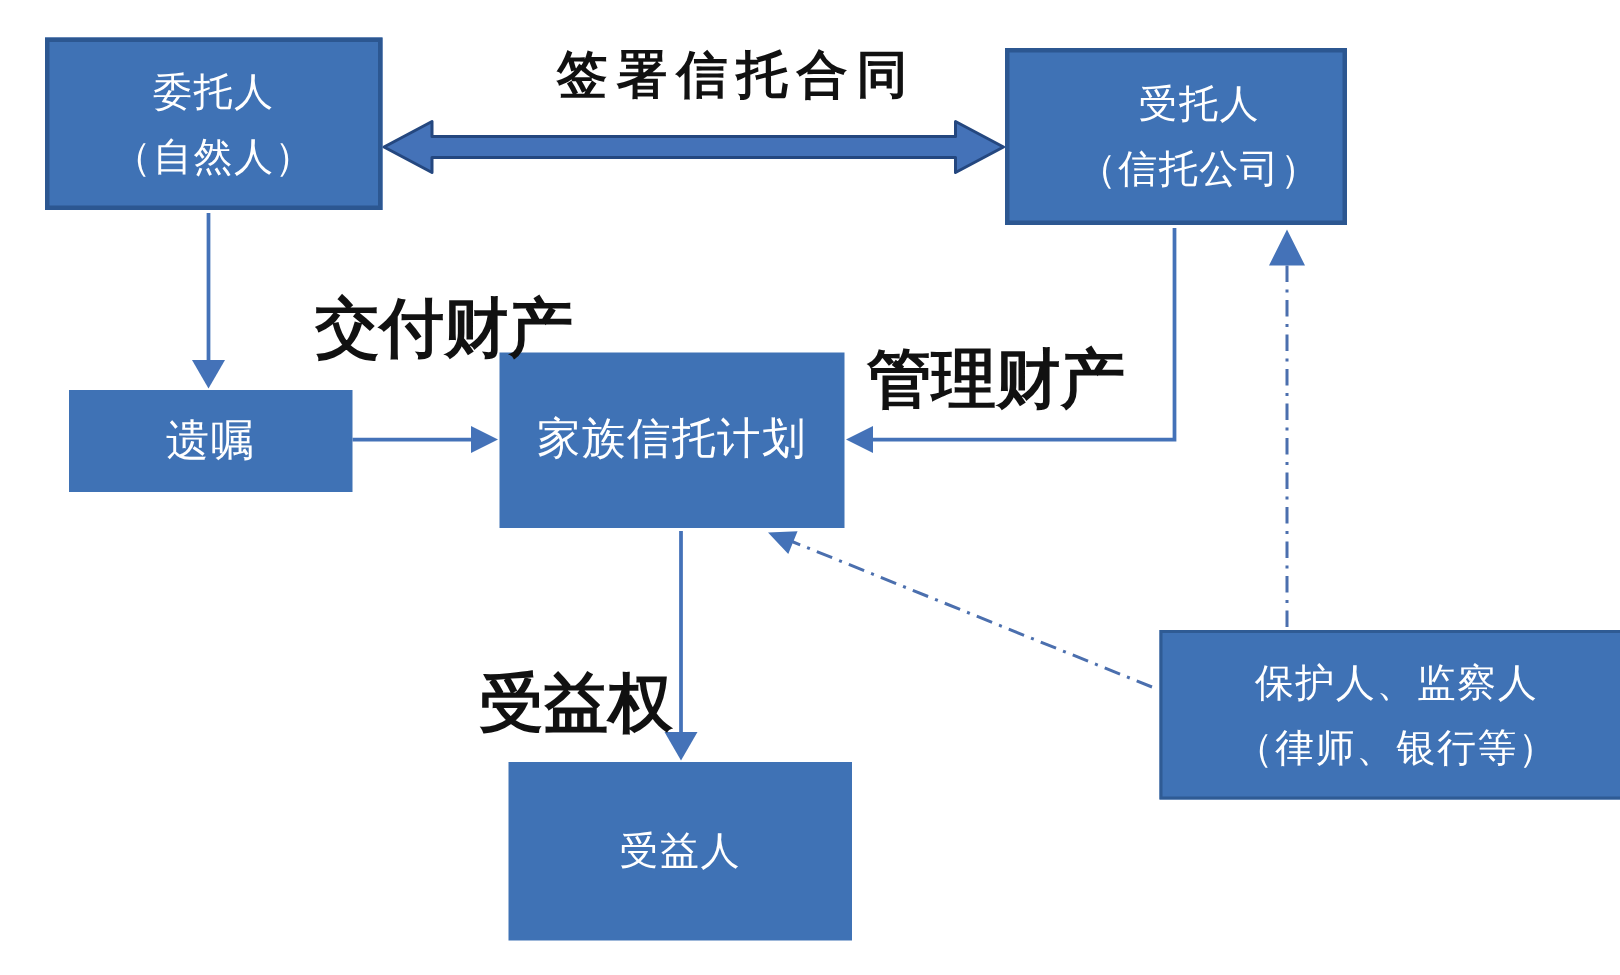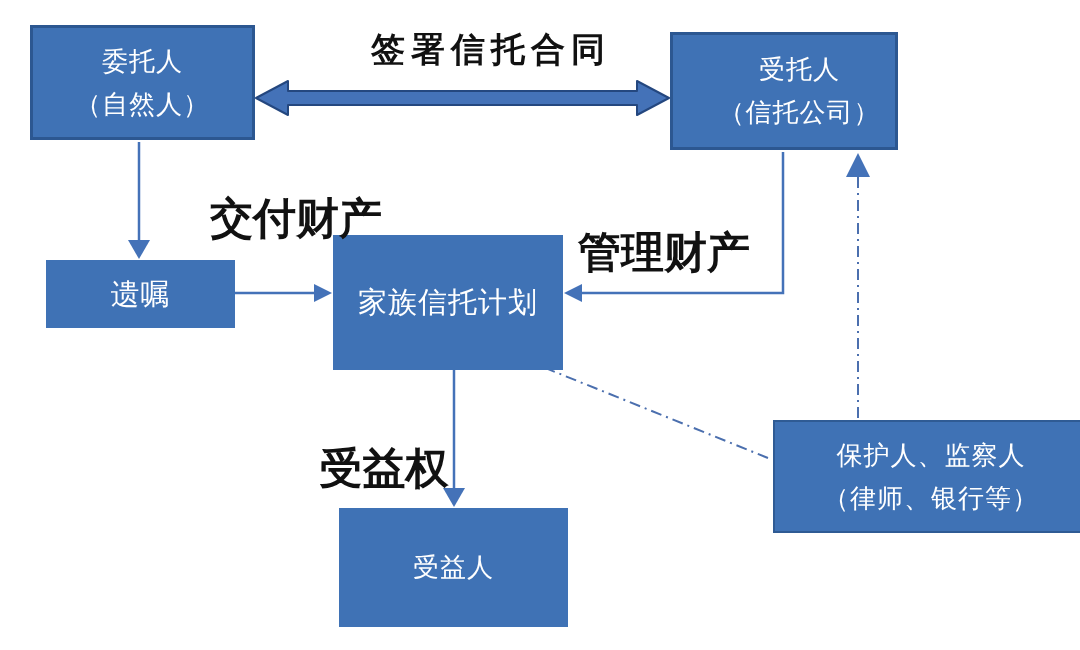--- a/index.html
+++ b/index.html
@@ -21,21 +21,21 @@
     font-size:26px;line-height:43px;font-weight:500;
     letter-spacing:1px;
     box-sizing:border-box;
   }
   .node.bordered{border:3px solid #2C5791;}
   .node.bordered-thin{border:2px solid #2F5B94;}
   .node span:empty{display:none;}
   .node-settlor{left:30px;top:25px;width:225px;height:115px;}
   .node-trustee{left:670px;top:32px;width:228px;height:118px;padding-left:31px;}
   .node-will{left:46px;top:260px;width:189px;height:68px;font-size:29px;}
-  .node-trust-plan{left:333px;top:235px;width:230px;height:135px;font-size:29px;}
+  .node-trust-plan{left:333px;top:235px;width:230px;height:117px;font-size:29px;}
   .node-beneficiary{left:339px;top:508px;width:229px;height:119px;align-items:center;}
   .node-protector{left:773px;top:420px;width:316px;height:113px;}
   .edge-label{
     position:absolute;
     transform:translateX(-50%);
     color:#111111;
     font-weight:700;
     font-size:43px;
     white-space:nowrap;
   }

